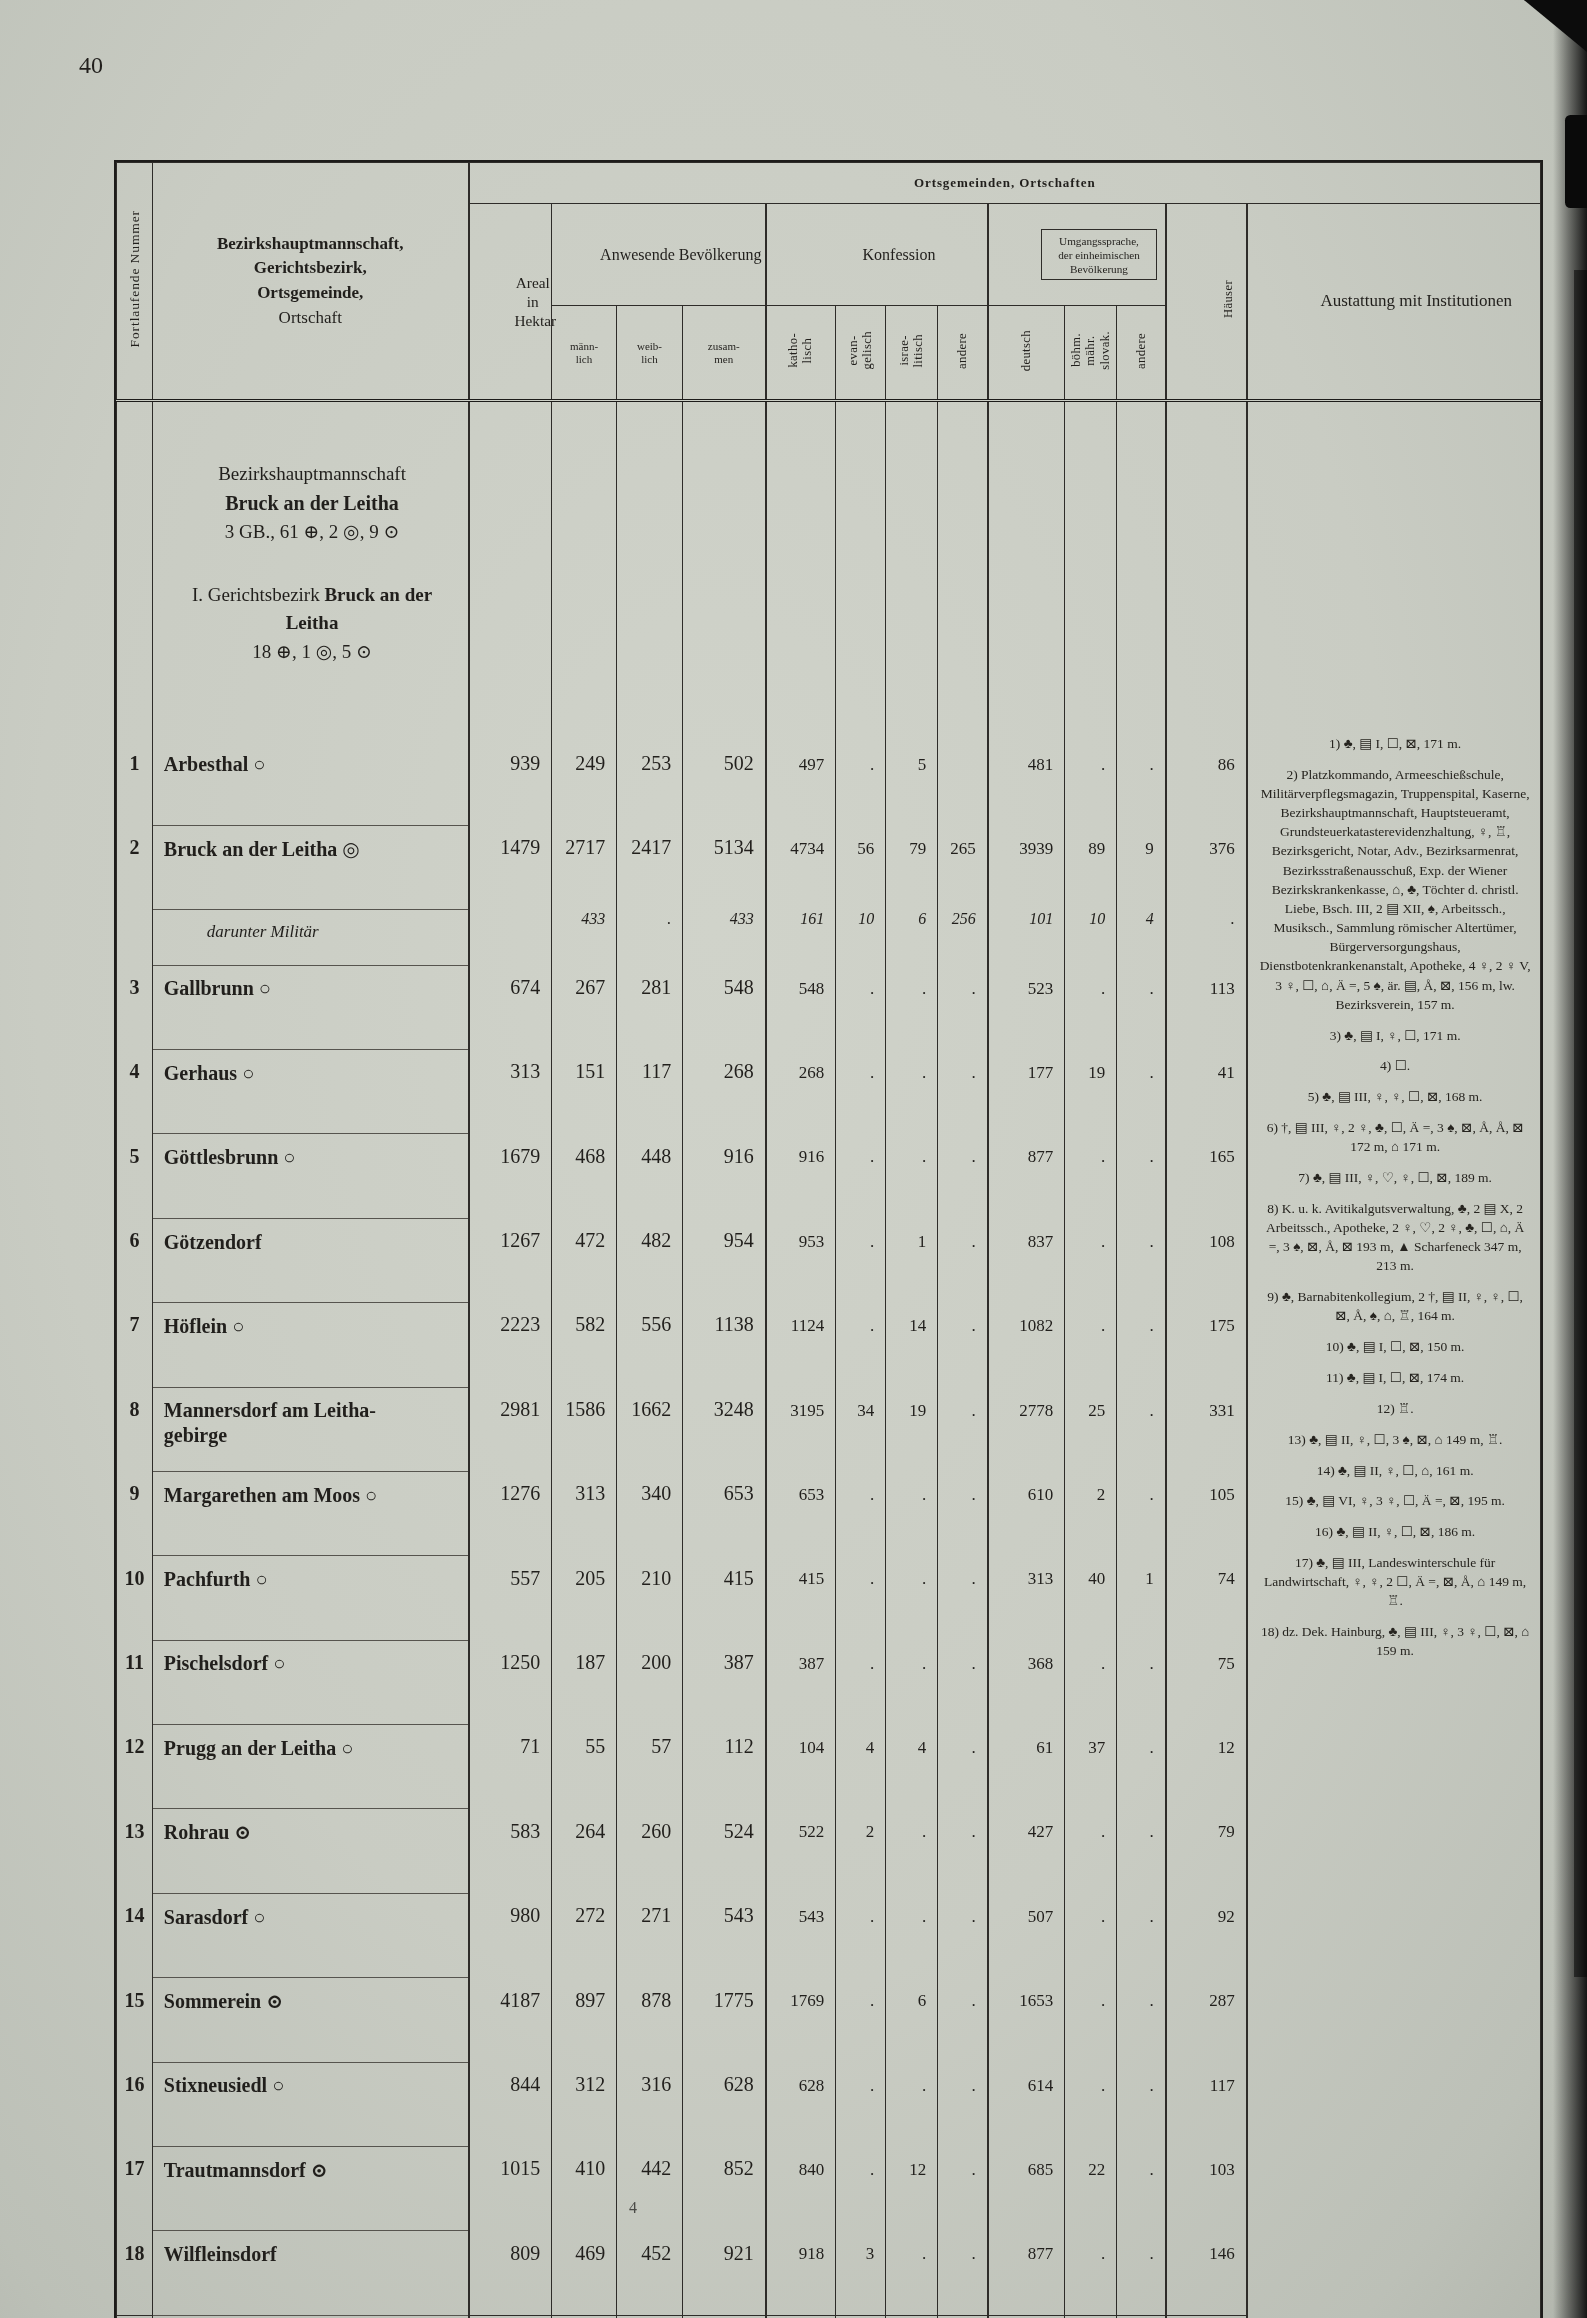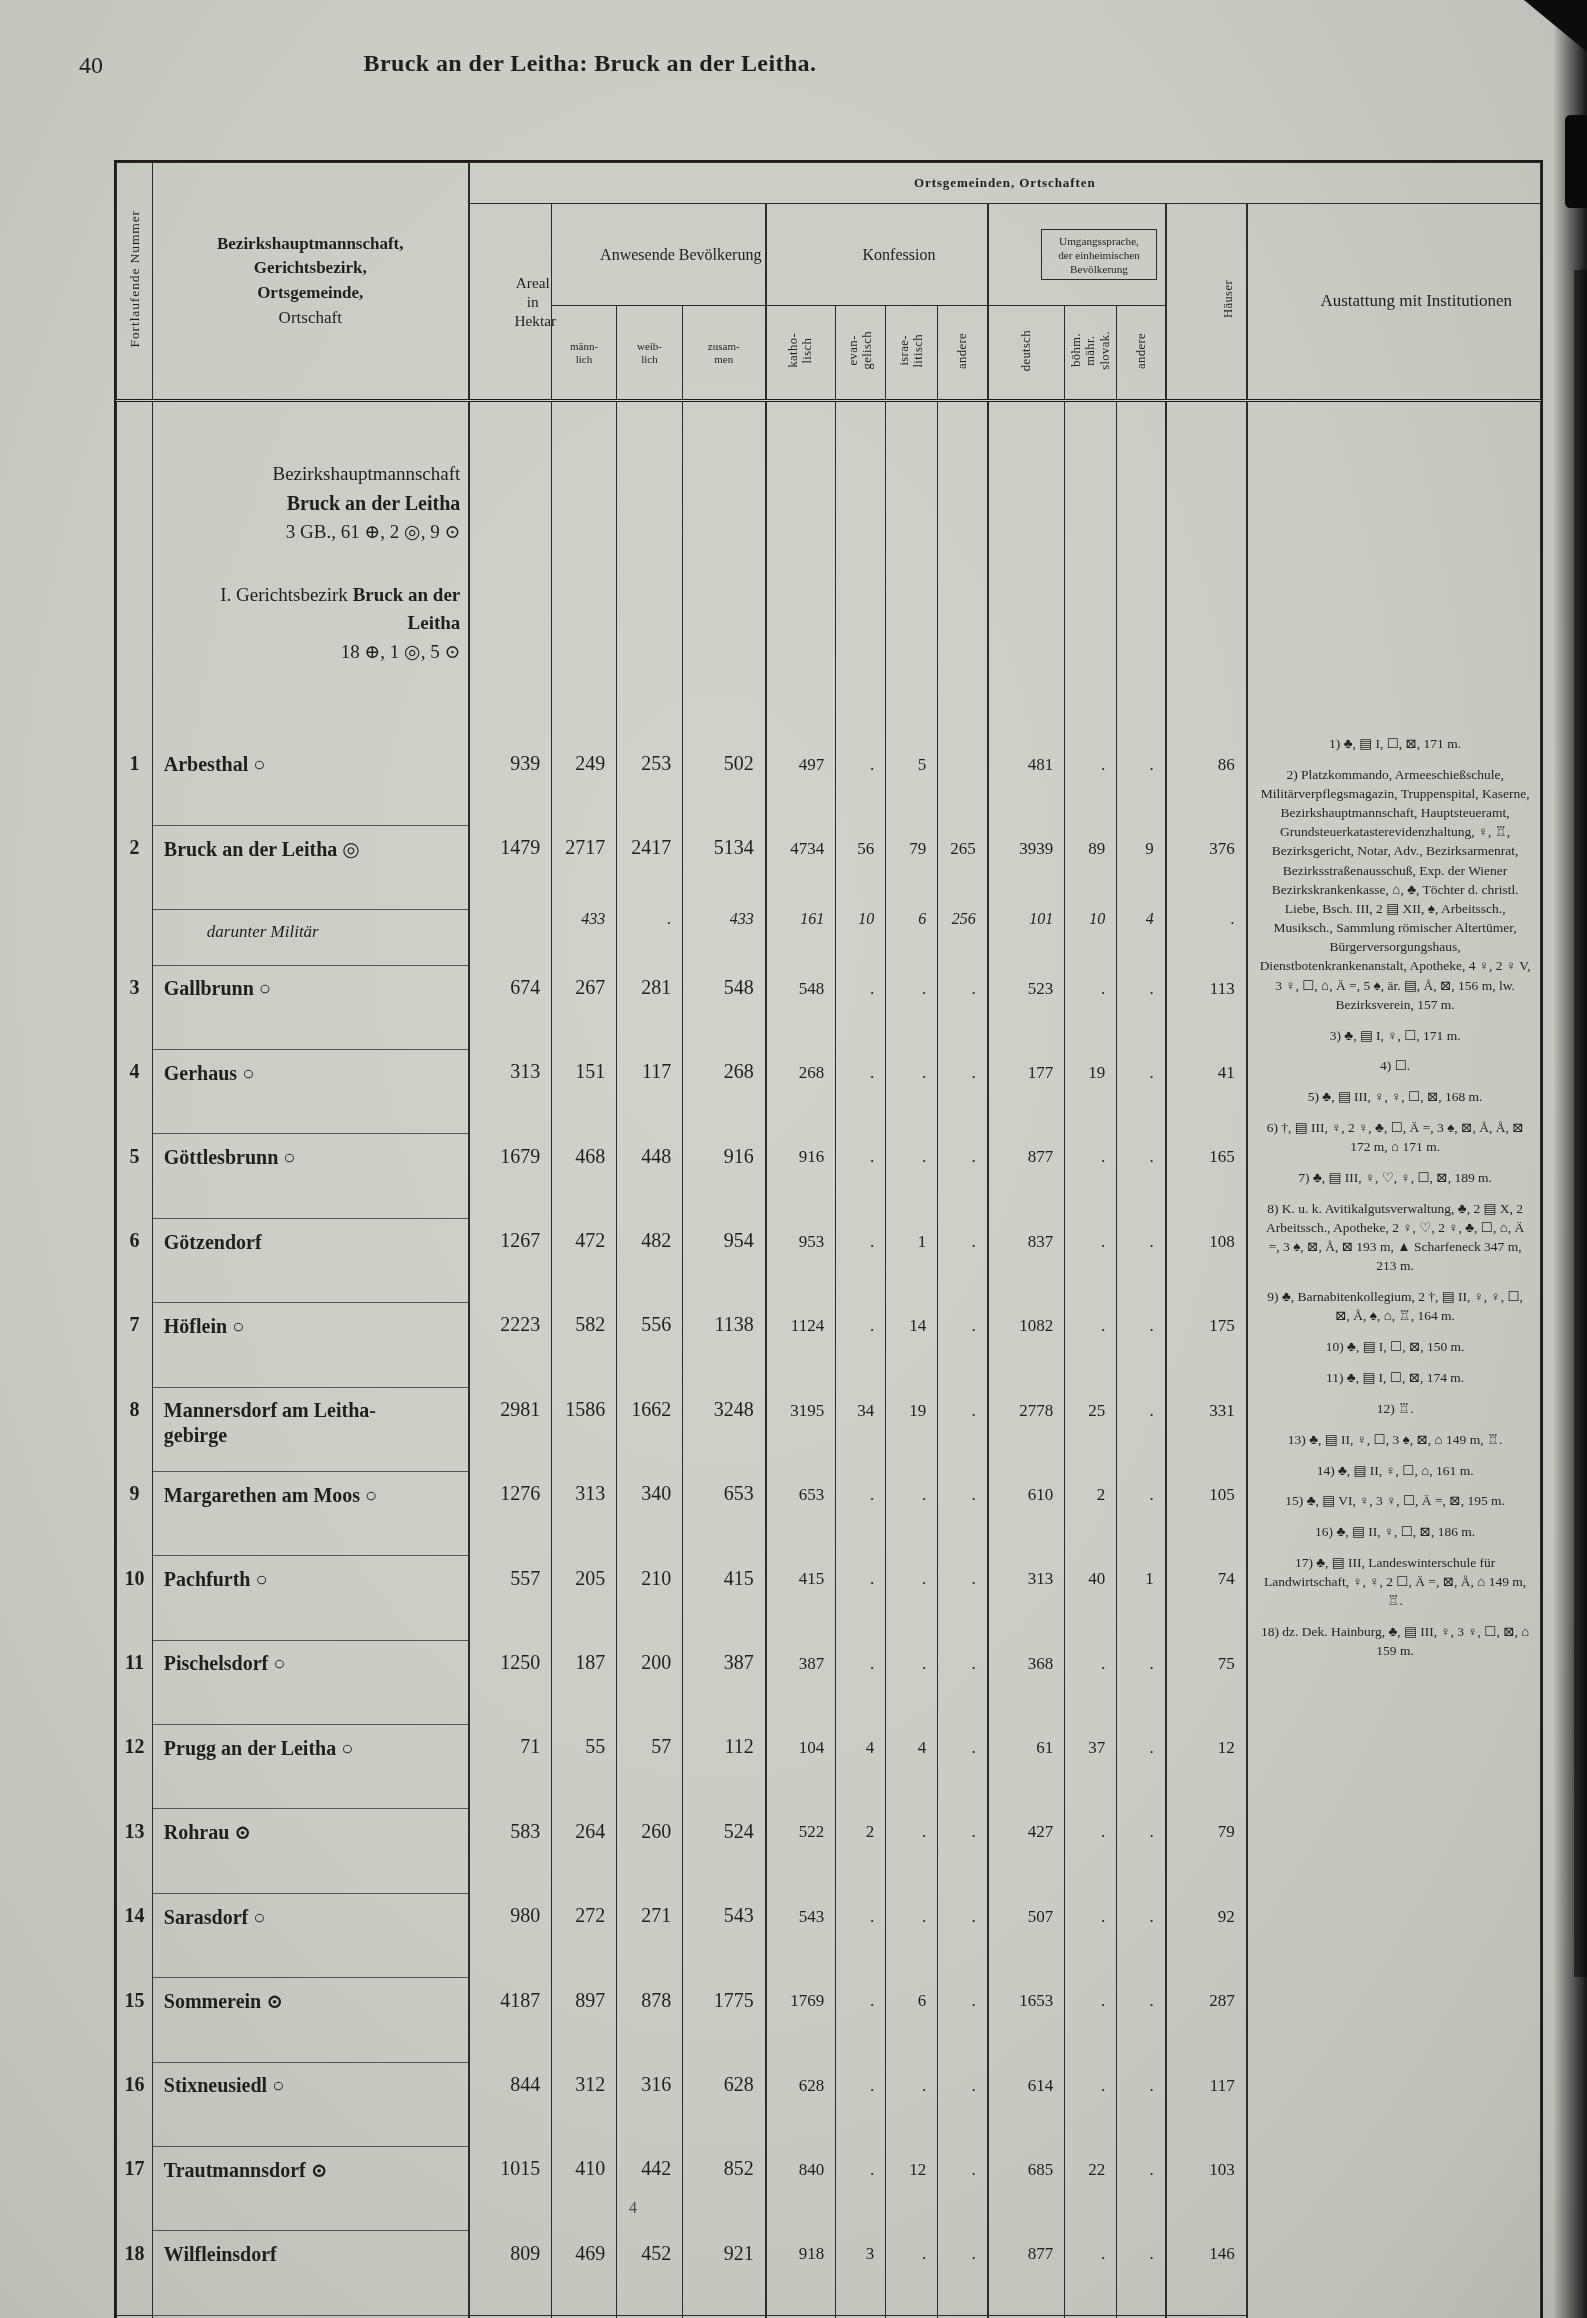--- a/index.html
+++ b/index.html
@@ -50,38 +50,37 @@
 
   .c-num { text-align:center; font-weight:bold; font-size:20px; padding-top:10.8px; }
   .c-name { padding:10.8px 7.2px 3.6px 10.8px; }
   tbody td.c-name { border-bottom:0.9px solid #56544e; }
   tr.intro-row td.c-name, tr.summary-row td.c-name { border-bottom:none; }
   .pname { font-weight:bold; font-size:20px; line-height:1.25; white-space:pre-line; }
   .c-val { text-align:right; padding:10.8px 10.8px 0 0; font-size:20px; }
   .c-val.sm { font-size:17px; padding-top:13.5px; }
 
   .intro-row td { height:325px; }
-  .intro-block { text-align:right; padding-top:47px; font-size:19px; line-height:1.5; }
+  .intro-block { text-align:center; padding-top:47px; font-size:19px; line-height:1.5; }
   .intro-block .big { font-size:20px; }
   .intro-gap { height:34px; }
 
   .summary-row td { height:142px; vertical-align:bottom; padding-bottom:14.4px; border-top:1.8px solid #2e2c29; }
   .summary-row .c-name { text-align:center; font-size:20px; line-height:1.35; padding-bottom:14.4px; }
 
   .c-aust { vertical-align:top; }
   .footnotes { padding:332px 9px 14.4px 11.7px; text-align:center; }
   .fn { margin:0 0 11.7px 0; font-size:13.5px; line-height:1.42; color:#26241f; }
 </style>
 </head>
 <body>
 
 <div class="page">
 
   <div class="page-number">40</div>
-  <div class="page-title">Bruck an der Leitha: Bruck an der Leitha.</div>
 
   <div class="table-wrap">
     <table>
       <colgroup>
         <col style="width:36px">
           <col style="width:316px">
           <col style="width:83px">
         <col style="width:65px">
           <col style="width:66px">
           <col style="width:83px">

